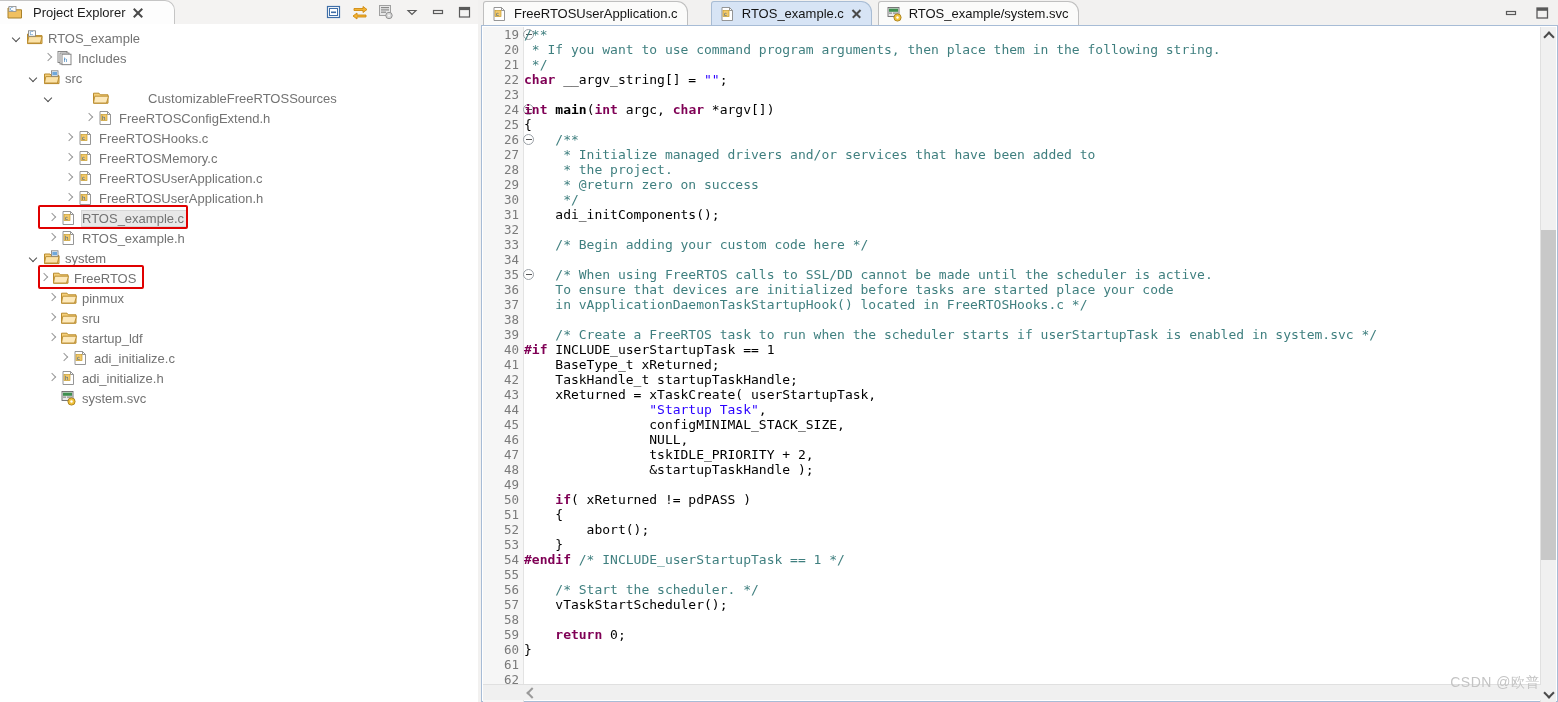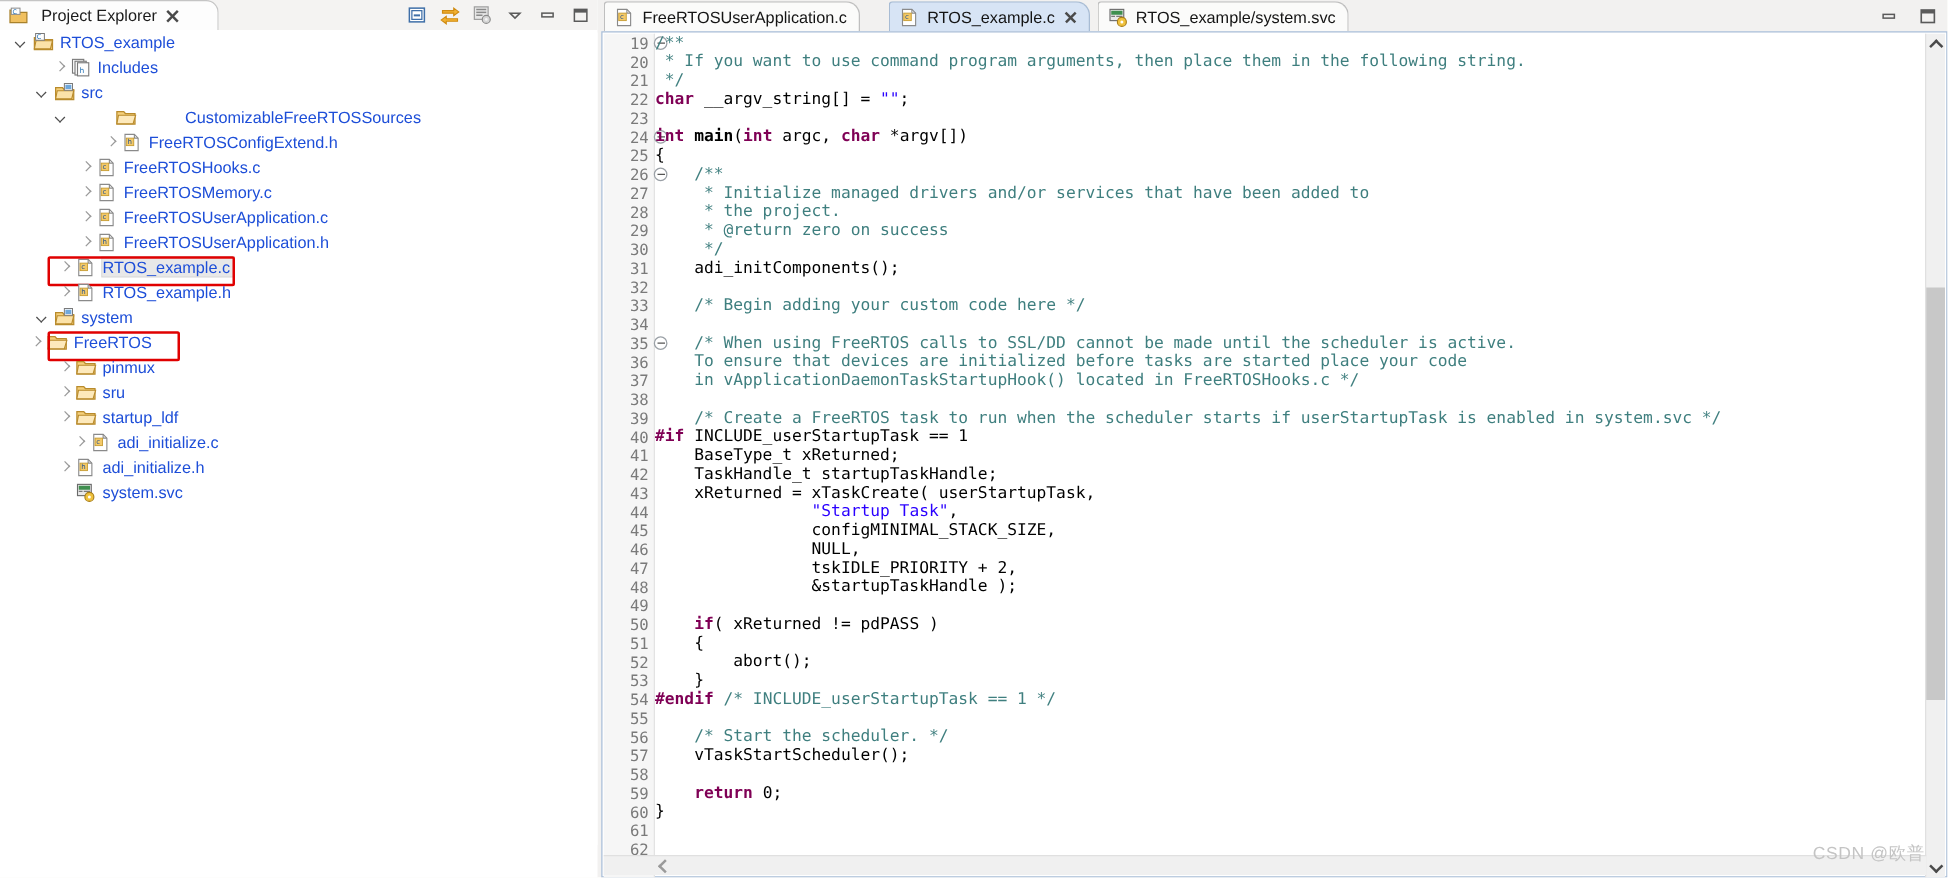--- a/index.html
+++ b/index.html
@@ -83,24 +83,24 @@
     left: 0; top: 26px;
     width: 478px;
     height: 650px;
     overflow: hidden;
     background: #ffffff;
   }
   .row {
     position: relative;
     height: 20px;
     display: flex;
-    align-items: flex-start;
+    align-items: flex-end;
     white-space: nowrap;
     font-size: 13px;
-    color: #1d4ed8;
+    color: #737373;
   }
   .arrow {
     width: 16px; height: 16px;
     flex: 0 0 16px;
     position: relative;
   }
   .arrow.collapsed::before {
     content: "";
     position: absolute;
     left: 5px; top: 4px;
@@ -494,21 +494,21 @@
         <div class="row" style="padding-left: 27px;">
           <span class="arrow expanded"></span>
           <span class="ico"><svg width="18" height="16" viewBox="0 0 18 16">
               <path d="M1.5 4 h5.5 l1.3 1.6 H16 v8 H1.5 z" fill="#f5cf7a" stroke="#b98b2c" stroke-width="1"></path>
               <path d="M2.8 6.6 H16 l-1.6 6.4 H1.5 z" fill="#fbe2a8" stroke="#b98b2c" stroke-width="0.9"></path>
               <rect x="8.5" y="0.8" width="6.5" height="5.4" fill="#ffffff" stroke="#7a7a7a" stroke-width="0.8"></rect>
               <rect x="9.3" y="1.8" width="4.8" height="3.4" fill="#6fa8dc"></rect>
             </svg></span>
           <span class="lbl">system</span>
         </div>
-        <div class="row" style="padding-left: 21px;">
+        <div class="row" style="padding-left: 36px;">
           <span class="arrow collapsed"></span>
           <span class="ico"><svg width="18" height="16" viewBox="0 0 18 16">
               <path d="M1.5 3.2 h5.5 l1.3 1.6 H16 v8.4 H1.5 z" fill="#f5cf7a" stroke="#b98b2c" stroke-width="1"></path>
               <path d="M2.8 6.2 H16.5 l-2 6.8 H1.5 z" fill="#fde9bb" stroke="#b98b2c" stroke-width="0.9"></path>
             </svg></span>
           <span class="lbl">FreeRTOS</span>
         </div>
         <div class="redbox" style="left: 38px; top: 239px; height: 20px; width: 102.4px;"></div>
         <div class="row" style="padding-left: 44px;">
           <span class="arrow collapsed"></span>

